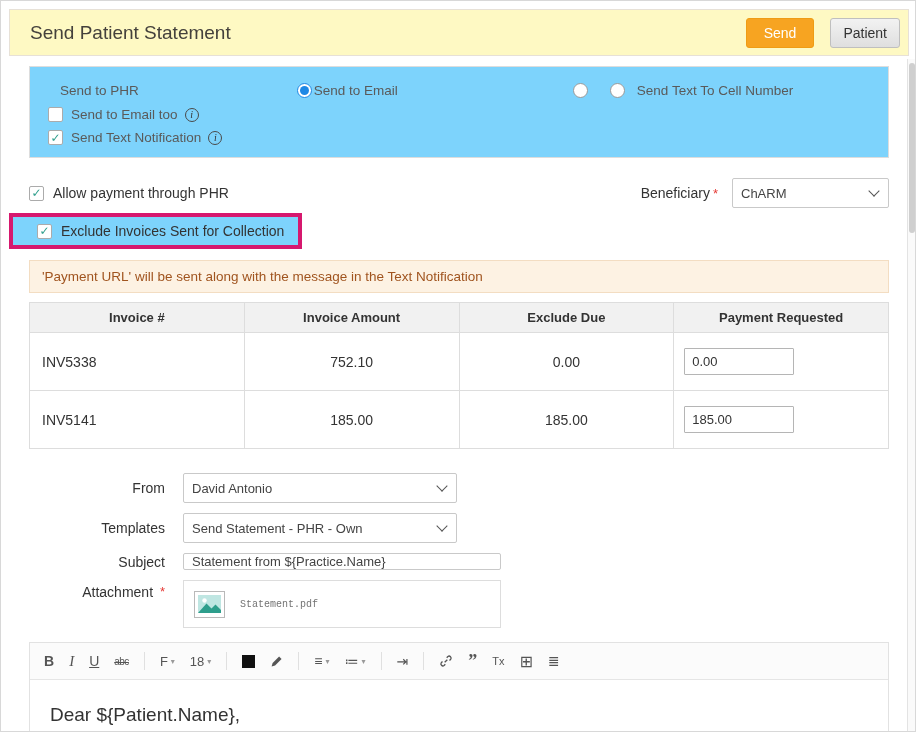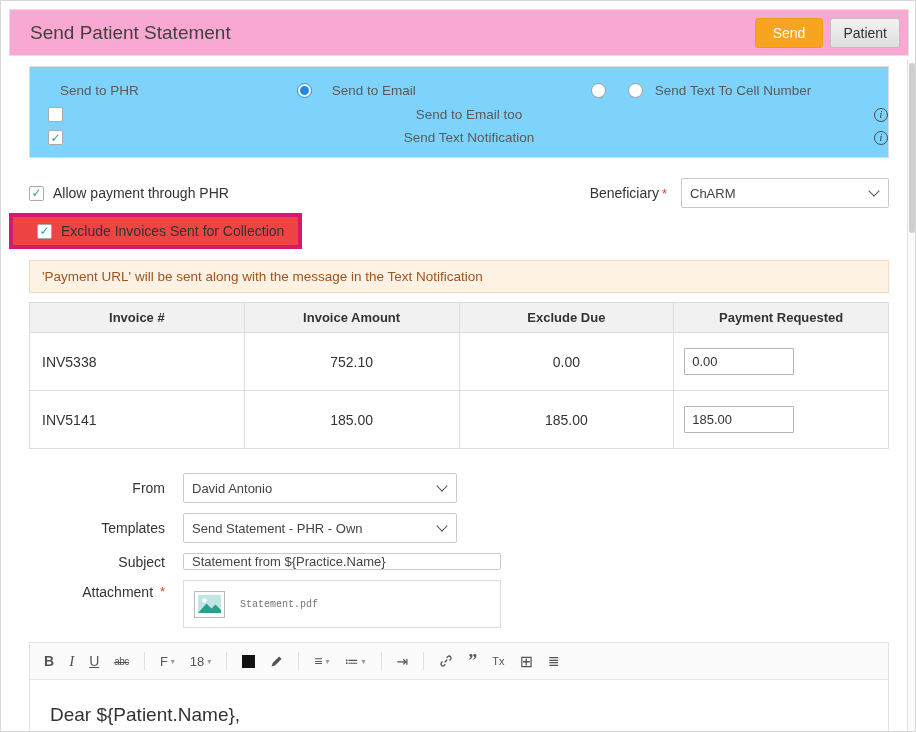--- a/index.html
+++ b/index.html
@@ -2,44 +2,44 @@
 <html><head>
 <meta charset="utf-8">
 <style>
   * { margin:0; padding:0; box-sizing:border-box; }
   html,body { width:916px; height:732px; overflow:hidden; background:#fff;
     font-family:"Liberation Sans","DejaVu Sans",sans-serif; color:#333; }
   .viewport { width:916px; height:732px; overflow:hidden; position:relative;
     background:#fff; border:1px solid #d8d8d8; }
 
   
-  .header { margin:8px 6px 0 8px; height:47px; background:#f9a8d4;
+  .header { margin:8px 6px 0 8px; height:47px; background:#fef9c3;
     border:1px solid #e7e1d7; display:flex; align-items:center;
     justify-content:space-between; padding:0 8px 0 20px; }
   .title { font-size:19px; color:#44413c; }
-  .header-actions { display:flex; align-items:center; gap:7px; }
+  .header-actions { display:flex; align-items:center; gap:16px; }
   .btn-send { background:#f7a421; color:#fff; border:1px solid #ef9c14;
     border-radius:3px; font-size:14px; padding:6px 17px; cursor:pointer; }
   .btn-cancel { background:linear-gradient(#f2f2f2,#dfdfdf); color:#333;
     border:1px solid #bfbfbf; border-radius:3px; font-size:14px; padding:6px 12px; cursor:pointer; }
 
   .content { padding:10px 26px 0 28px; }
 
   
   .delivery-box { border:1px solid #ddd; background:#7dd3fc; padding:10px 0 8px 0; }
   .radio-row { display:flex; align-items:center; height:26px; padding-left:30px; }
   .lbl { font-size:13.5px; color:#5a5a5a; }
   .lbl.dark { color:#333; font-size:14px; }
   .radio { width:15px; height:15px; border:1px solid #9a9a9a; border-radius:50%;
     background:#fff; display:inline-block; position:relative; cursor:pointer; flex:none; }
   .radio.selected { border-color:#1e88e5; }
   .radio.selected::after { content:""; position:absolute; inset:2px; border-radius:50%; background:#1e88e5; }
-  .r1 { margin-left:158px; } .ml14 { margin-left:20px; }
+  .r1 { margin-left:158px; } .ml14 { margin-left:2px; }
   .r2 { margin-left:175px; } .r3 { margin-left:22px; } .ml12 { margin-left:12px; }
-  .check-row { display:flex; align-items:center; height:23px; padding-left:18px;justify-content:space-between; }
+  .check-row { display:flex; align-items:center; height:23px; padding-left:18px; }
   .cb { width:15px; height:15px; border:1px solid #ababab; border-radius:2px; background:#fff;
     display:inline-flex; align-items:center; justify-content:center; cursor:pointer; flex:none; }
   .cb.checked::after { content:"\2713"; color:#2e9e8c; font-size:12px; font-weight:bold; line-height:1; }
   .check-row .lbl { margin-left:8px; }
   .info { width:14px; height:14px; border:1px solid #4a4a4a; border-radius:50%;
     display:inline-flex; align-items:center; justify-content:center; margin-left:7px; flex:none; }
   .info i { font-family:"Liberation Serif","DejaVu Serif",serif; font-style:italic;
     font-size:10px; color:#333; line-height:1; }
 
   
@@ -48,26 +48,26 @@
   .beneficiary { display:flex; align-items:center; }
   .req { color:#e53935; font-size:13px; margin-left:3px; vertical-align:top; }
   .select-wrap { position:relative; display:inline-block; }
   .select-wrap select { appearance:none; -webkit-appearance:none; background:#fff;
     border:1px solid #c9c9c9; border-radius:2px; height:30px; font-size:13px; color:#444;
     padding:4px 26px 4px 8px; width:100%; cursor:pointer;
     font-family:"Liberation Sans","DejaVu Sans",sans-serif; }
   .select-wrap::after { content:""; position:absolute; right:11px; top:9px; width:7px; height:7px;
     border-right:1.6px solid #555; border-bottom:1.6px solid #555; transform:rotate(45deg);
     pointer-events:none; }
-  .sel-small { width:208px; margin-left:14px; }
+  .sel-small { width:157px; margin-left:14px; }
   .sel-big { width:274px; }
 
   
   .exclude-highlight { margin-top:5px; margin-left:-20px; display:inline-flex; align-items:center;
-    gap:9px; border:4px solid #d6186e; padding:6px 14px 6px 24px; background:#ef4444; }
+    gap:9px; border:4px solid #d6186e; padding:6px 14px 6px 24px; background:#7dd3fc; }
 
   
   .notice { margin-top:11px; background:#fdf2e3; border:1px solid #f3ddc2; color:#a0541f;
     font-size:13.5px; padding:8px 12px; }
 
   
   .inv-table { margin-top:9px; width:100%; border-collapse:collapse; font-size:14px; }
   .inv-table th { background:#f1f1f1; border:1px solid #ddd; font-size:13px; font-weight:bold;
     color:#333; padding:7px 8px; text-align:center; }
   .inv-table td { border:1px solid #ddd; padding:15px 10px; }

